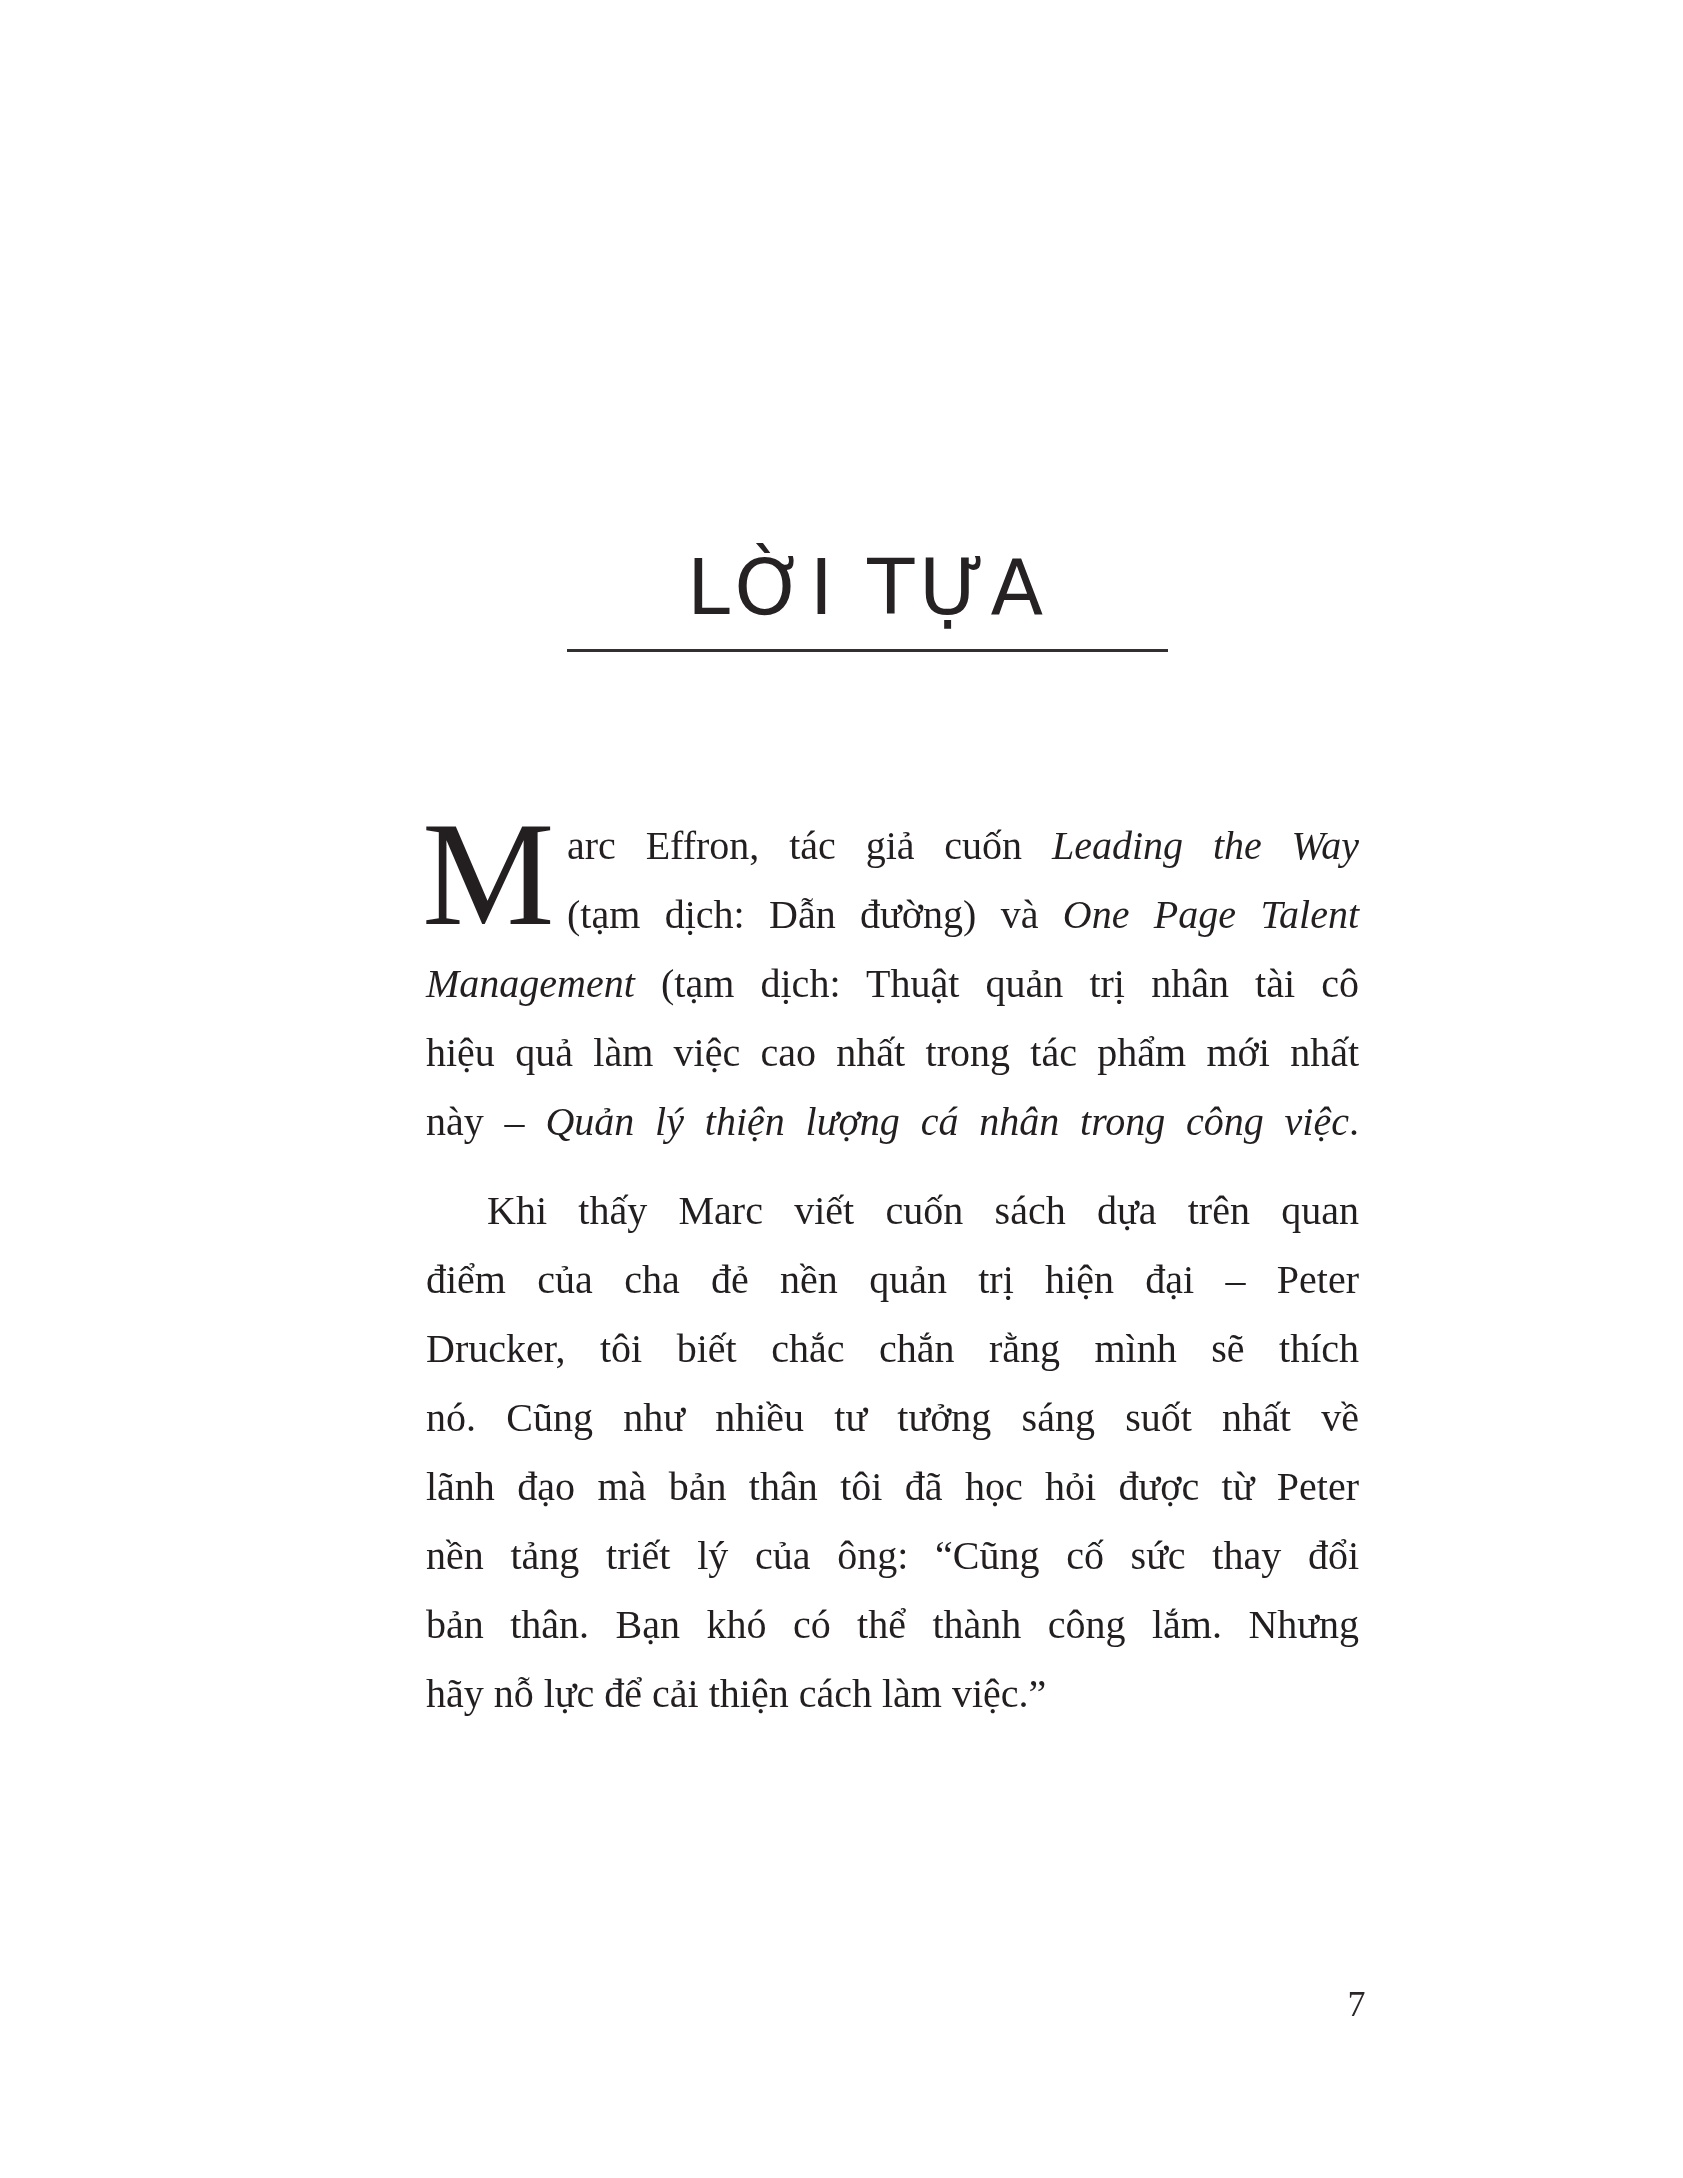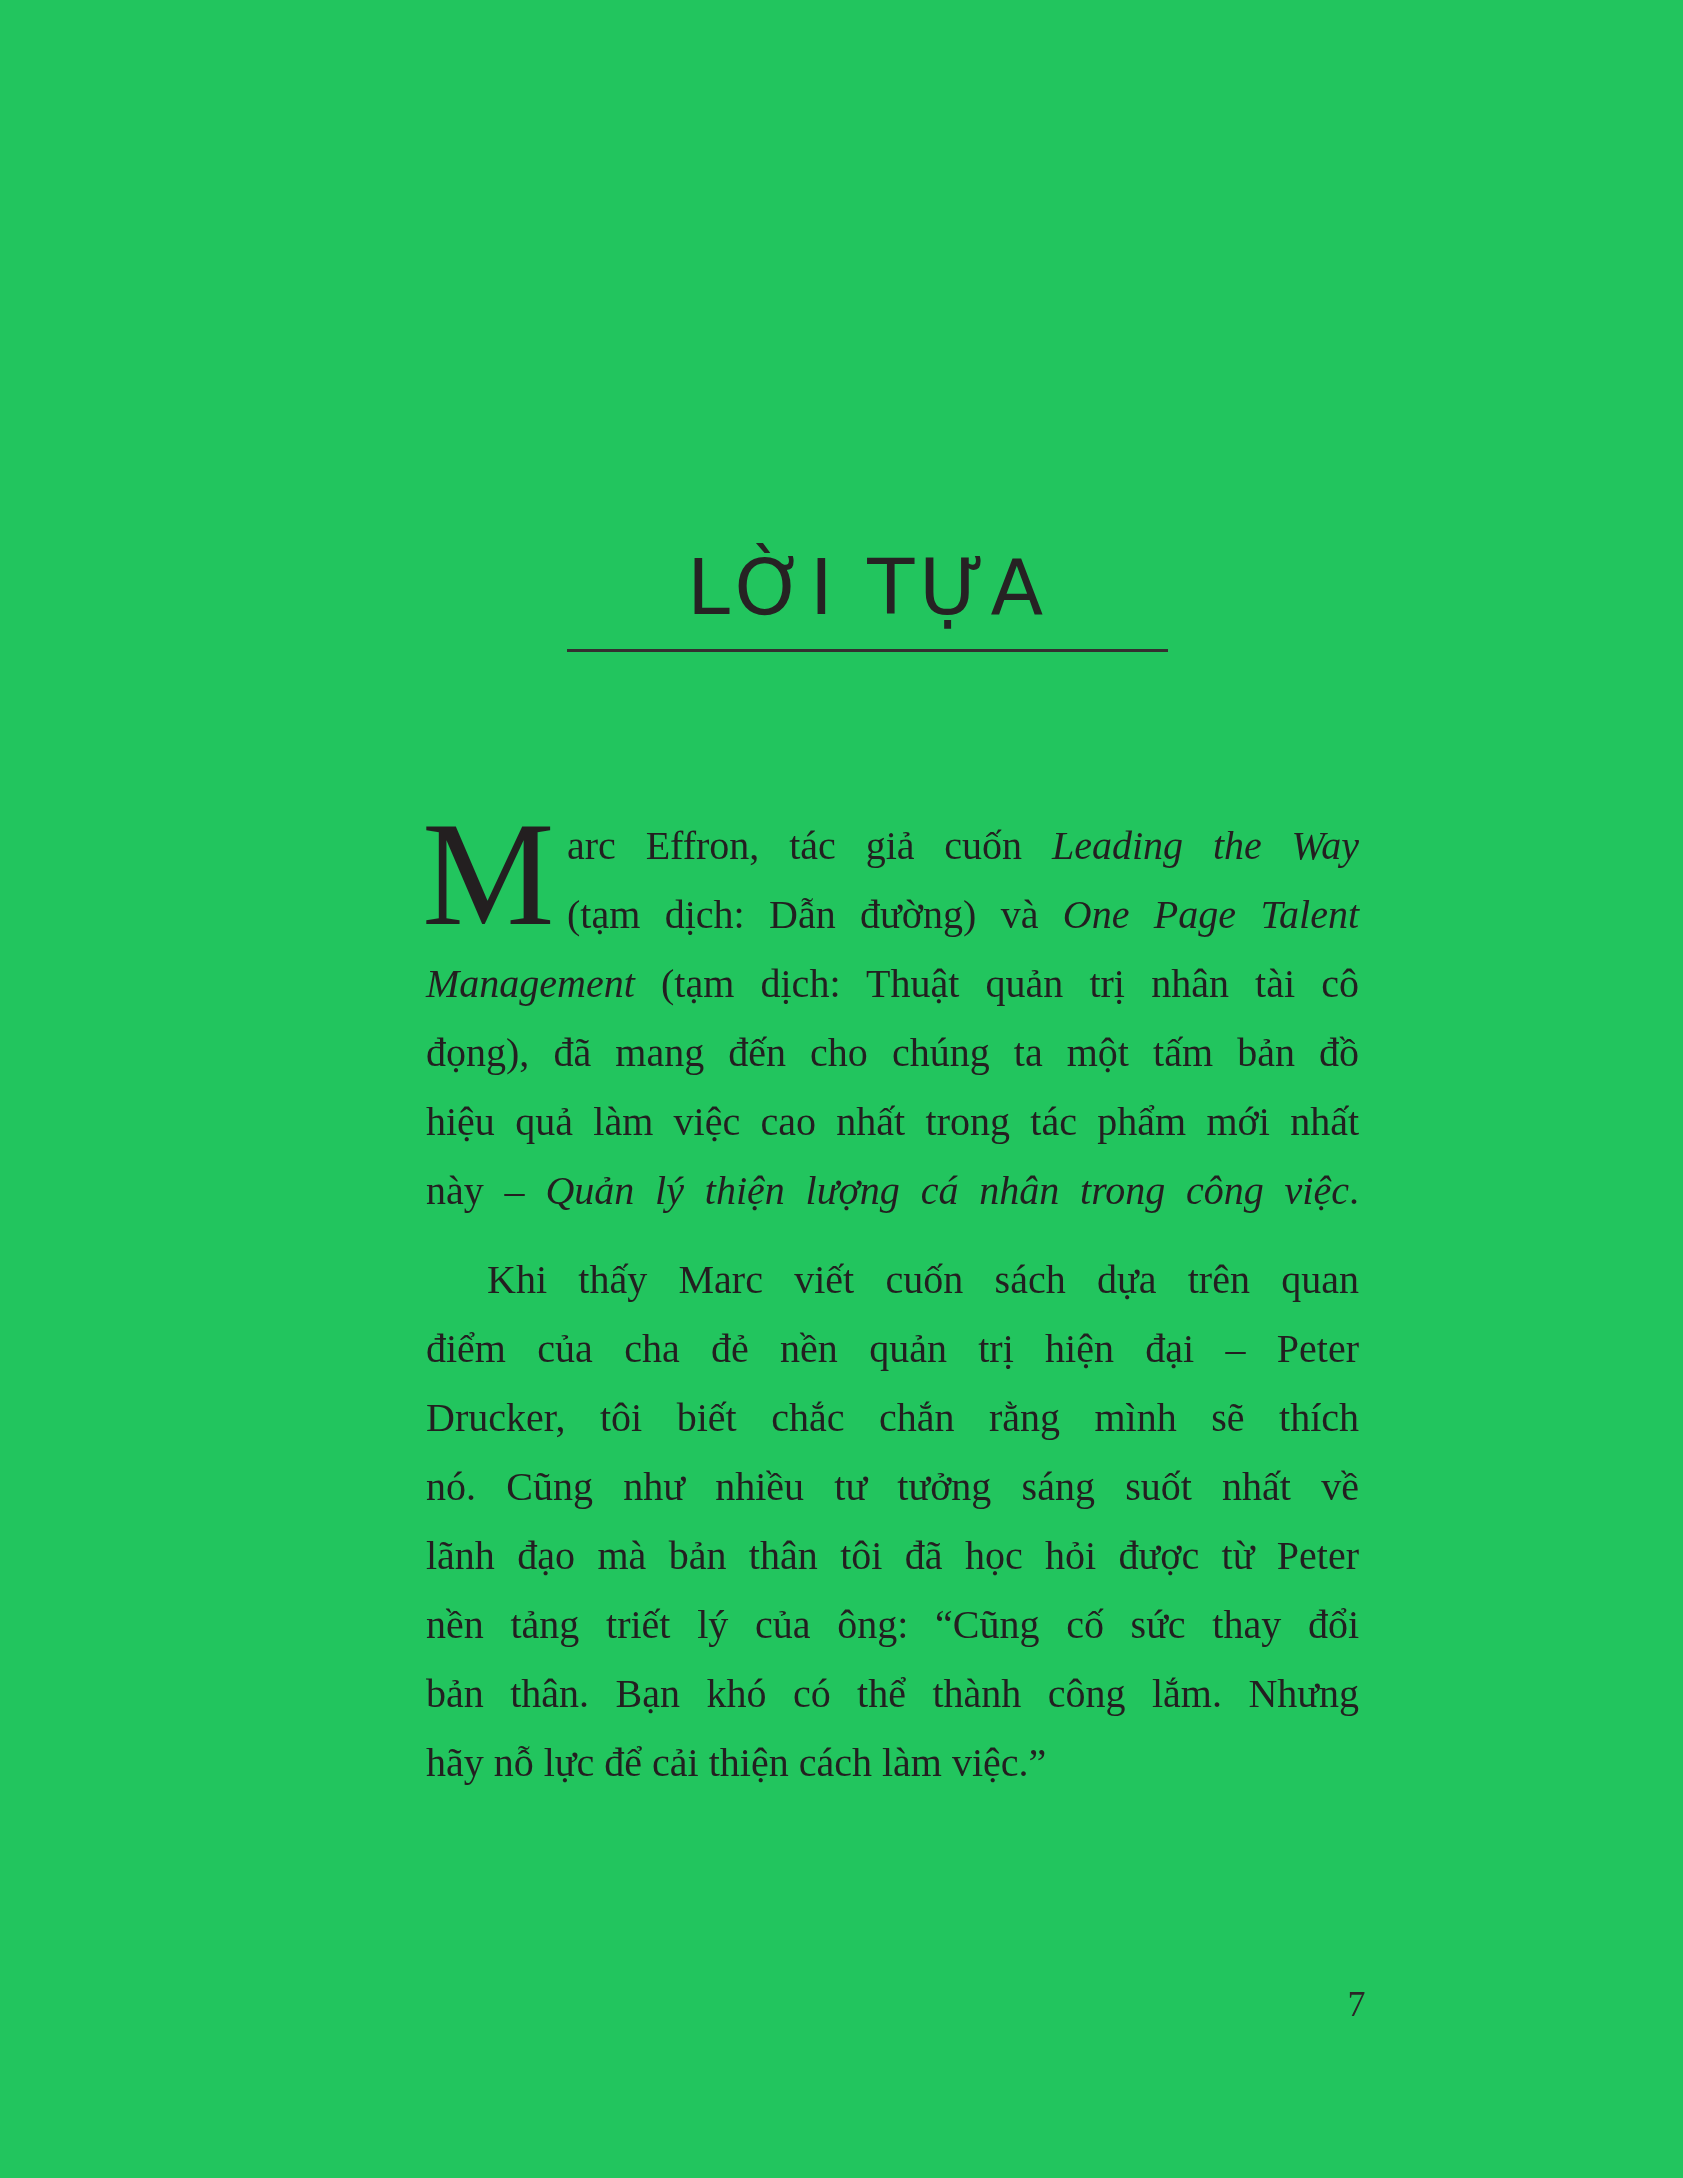--- a/index.html
+++ b/index.html
@@ -1,19 +1,19 @@
 <!DOCTYPE html>
 <html><head>
 <meta charset="utf-8">
 <style>
   html,body{margin:0;padding:0;background:#e8e8e8;}
   .page{
     position:relative;
     width:1683px;height:2178px;
-    background:#22c55e;
+    background:#ffffff;
     overflow:hidden;
     font-family:"Liberation Serif","DejaVu Serif",serif;
     color:#231f20;
   }
   
   .chapter-title{
     position:absolute;
     left:422px;top:546px;width:891px;
     text-align:center;
     font-family:"DejaVu Sans","Liberation Sans",sans-serif;
@@ -75,21 +75,20 @@
   <div class="chapter-title">LỜI TỰA</div>
 
   <div class="title-underline"></div>
 
   <div class="body-text" id="body-text">
       <div class="para">
         <span class="drop-cap">M</span>
         <div class="line inset"><span>arc Effron, tác giả cuốn </span><i>Leading the Way</i></div>
         <div class="line inset"><span>(tạm dịch: Dẫn đường) và </span><i>One Page Talent</i></div>
         <div class="line"><i>Management</i><span> (tạm dịch: Thuật quản trị nhân tài cô</span></div>
-        <div class="line"><span>đọng), đã mang đến cho chúng ta một tấm bản đồ</span></div>
         <div class="line"><span>hiệu quả làm việc cao nhất trong tác phẩm mới nhất</span></div>
         <div class="line"><span>này – </span><i>Quản lý thiện lượng cá nhân trong công việc</i><span>.</span></div>
       </div>
       <div class="para">
         <div class="line first-indent"><span>Khi thấy Marc viết cuốn sách dựa trên quan</span></div>
         <div class="line"><span>điểm của cha đẻ nền quản trị hiện đại – Peter</span></div>
         <div class="line"><span>Drucker, tôi biết chắc chắn rằng mình sẽ thích</span></div>
         <div class="line"><span>nó. Cũng như nhiều tư tưởng sáng suốt nhất về</span></div>
         <div class="line"><span>lãnh đạo mà bản thân tôi đã học hỏi được từ Peter</span></div>
         <div class="line"><span>nền tảng triết lý của ông: “Cũng cố sức thay đổi</span></div>

